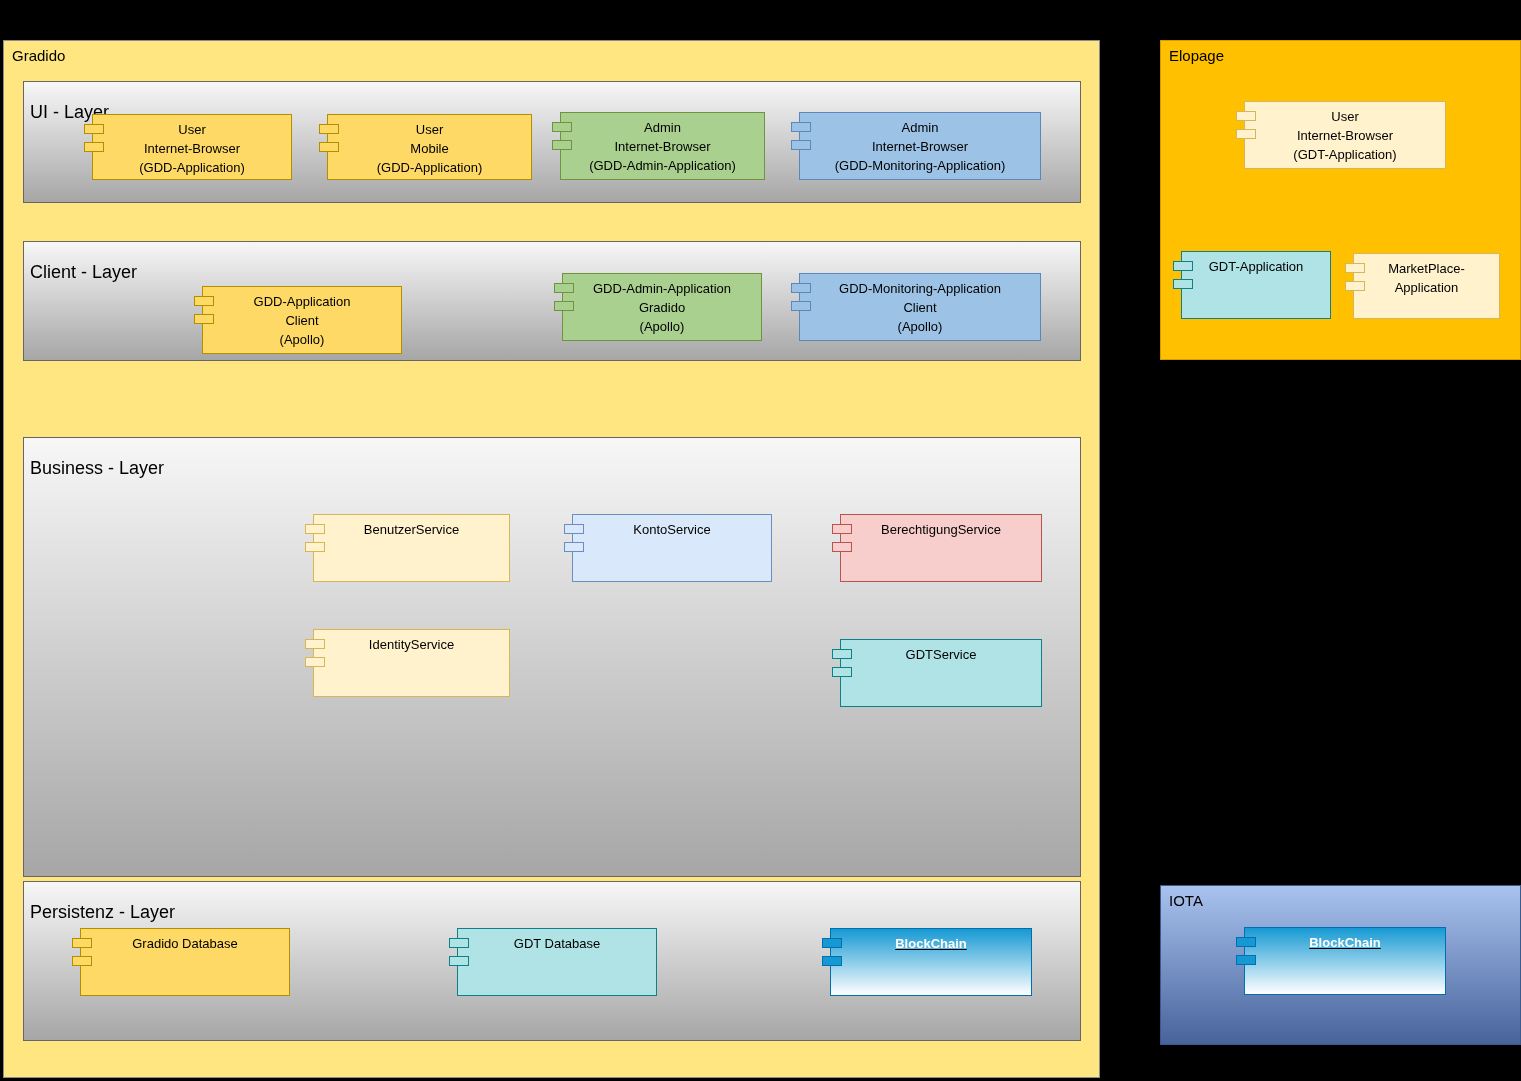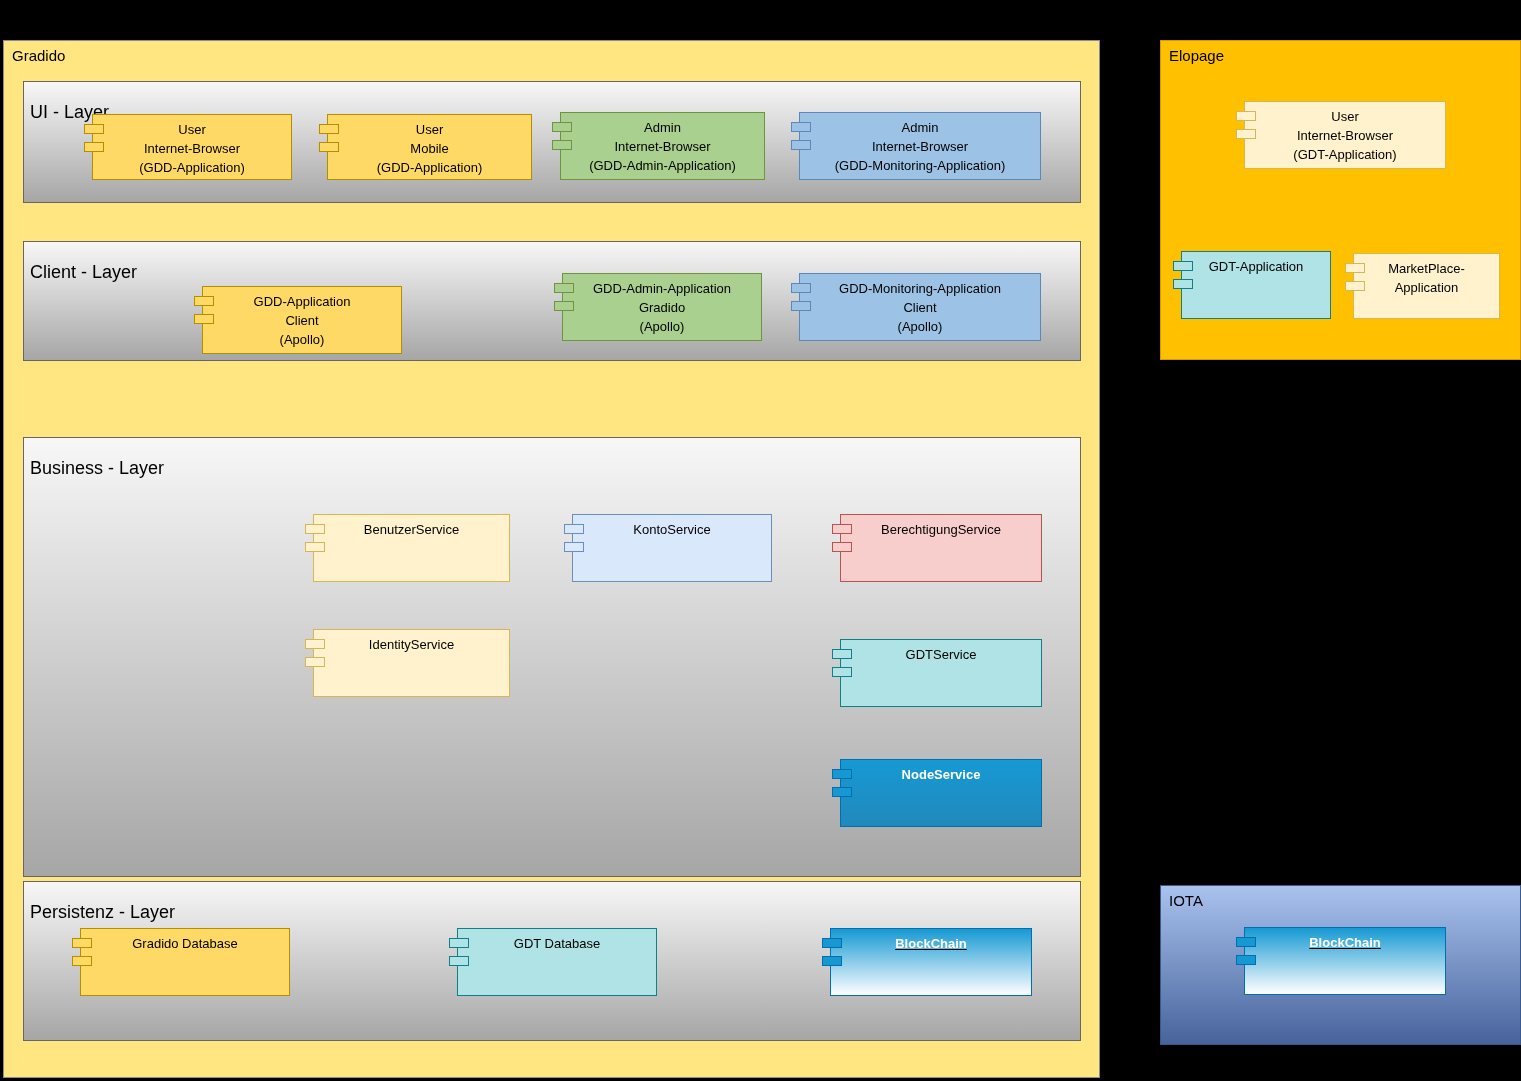--- a/index.html
+++ b/index.html
@@ -173,25 +173,20 @@
       <span class="tab t2"></span>
       <div class="comp-label">IdentityService</div>
     </div>
 
     <div class="comp c-teal" style="left:816px;top:201px;width:202px;height:68px">
       <span class="tab t1"></span>
       <span class="tab t2"></span>
       <div class="comp-label">GDTService</div>
     </div>
 
-    <div class="comp c-nodeblue" style="left:816px;top:321px;width:202px;height:68px">
-      <span class="tab t1"></span>
-      <span class="tab t2"></span>
-      <div class="comp-label">NodeService</div>
-    </div>
   </div>
 
   <div class="layer layer-persistenz">
     <div class="layer-label">Persistenz - Layer</div>
 
     <div class="comp c-yellow" style="left:56px;top:46px;width:210px;height:68px">
       <span class="tab t1"></span>
       <span class="tab t2"></span>
       <div class="comp-label">Gradido Database</div>
     </div>

